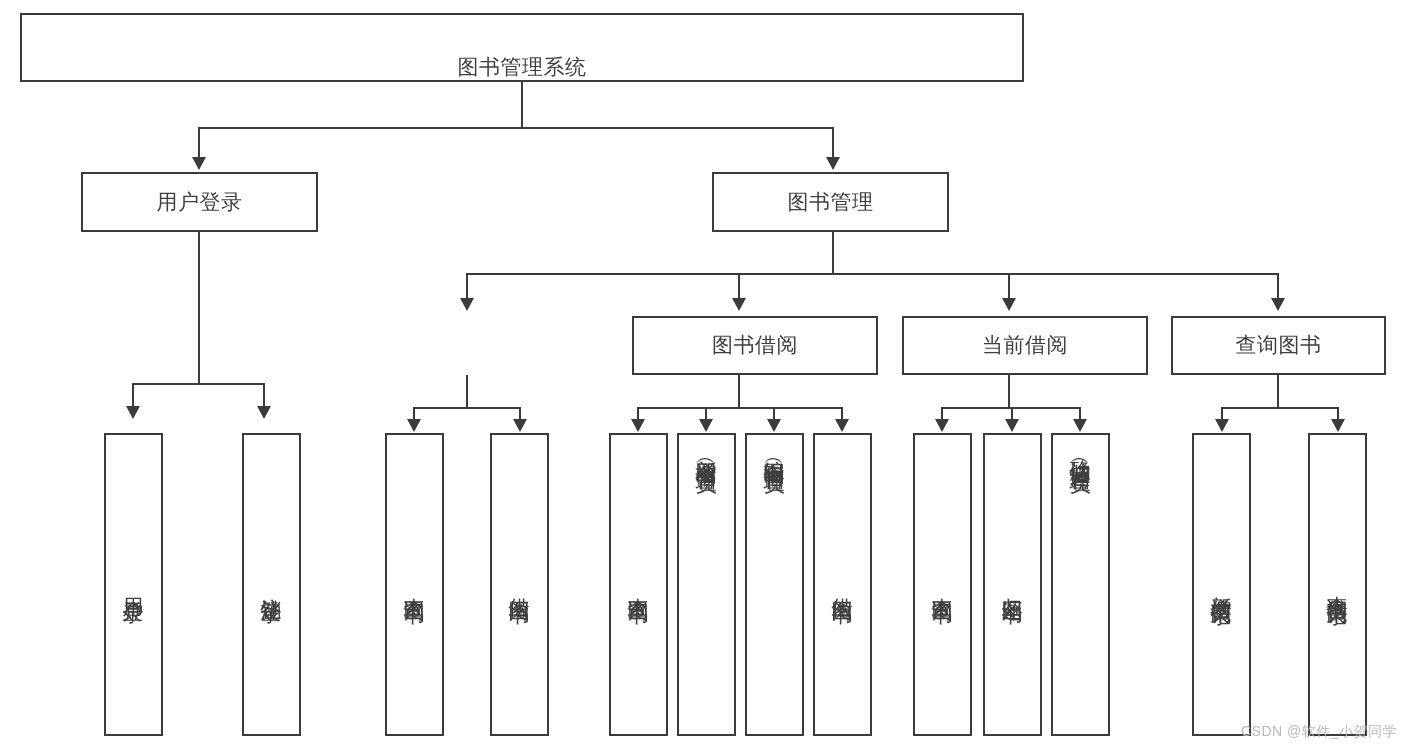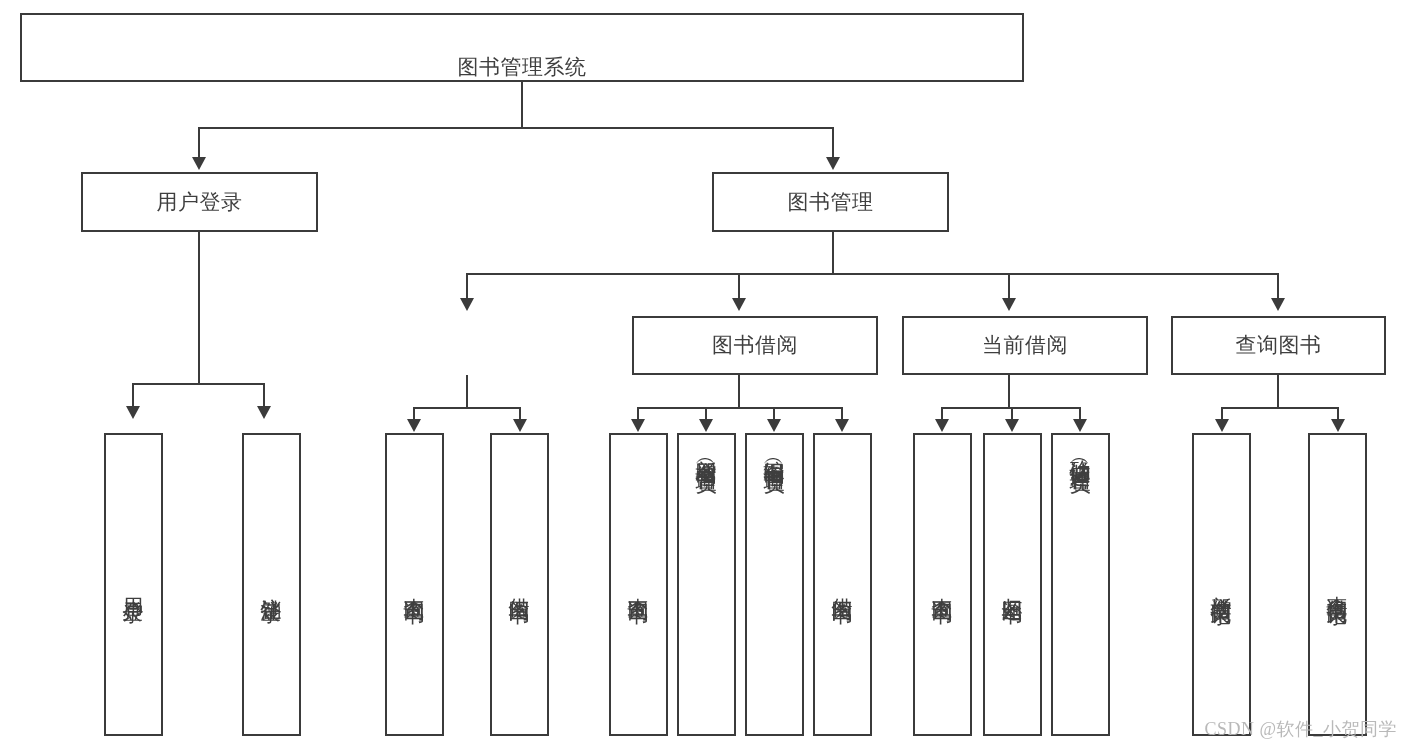--- a/index.html
+++ b/index.html
@@ -88,26 +88,25 @@
     border-top: 13px solid #3b3b3b;
     z-index: 2;
   }
 
   
   #watermark {
     position: absolute;
     right: 8px;
     bottom: 6px;
     color: #b9b9b9;
-    font-size: 18px;
+    font-size: 14px;
     letter-spacing: 0.5px;
     z-index: 5;
     user-select: none;
     white-space: nowrap;
-    font-family: Liberation Serif, serif;
   }
 </style>
 </head>
 <body>
 
 <div id="canvas">
 
   <div class="vline" style="left:521px; top:70px; height:58px;"></div>
 
   <div class="hline" style="left:198px; top:127px; width:636px;"></div>

